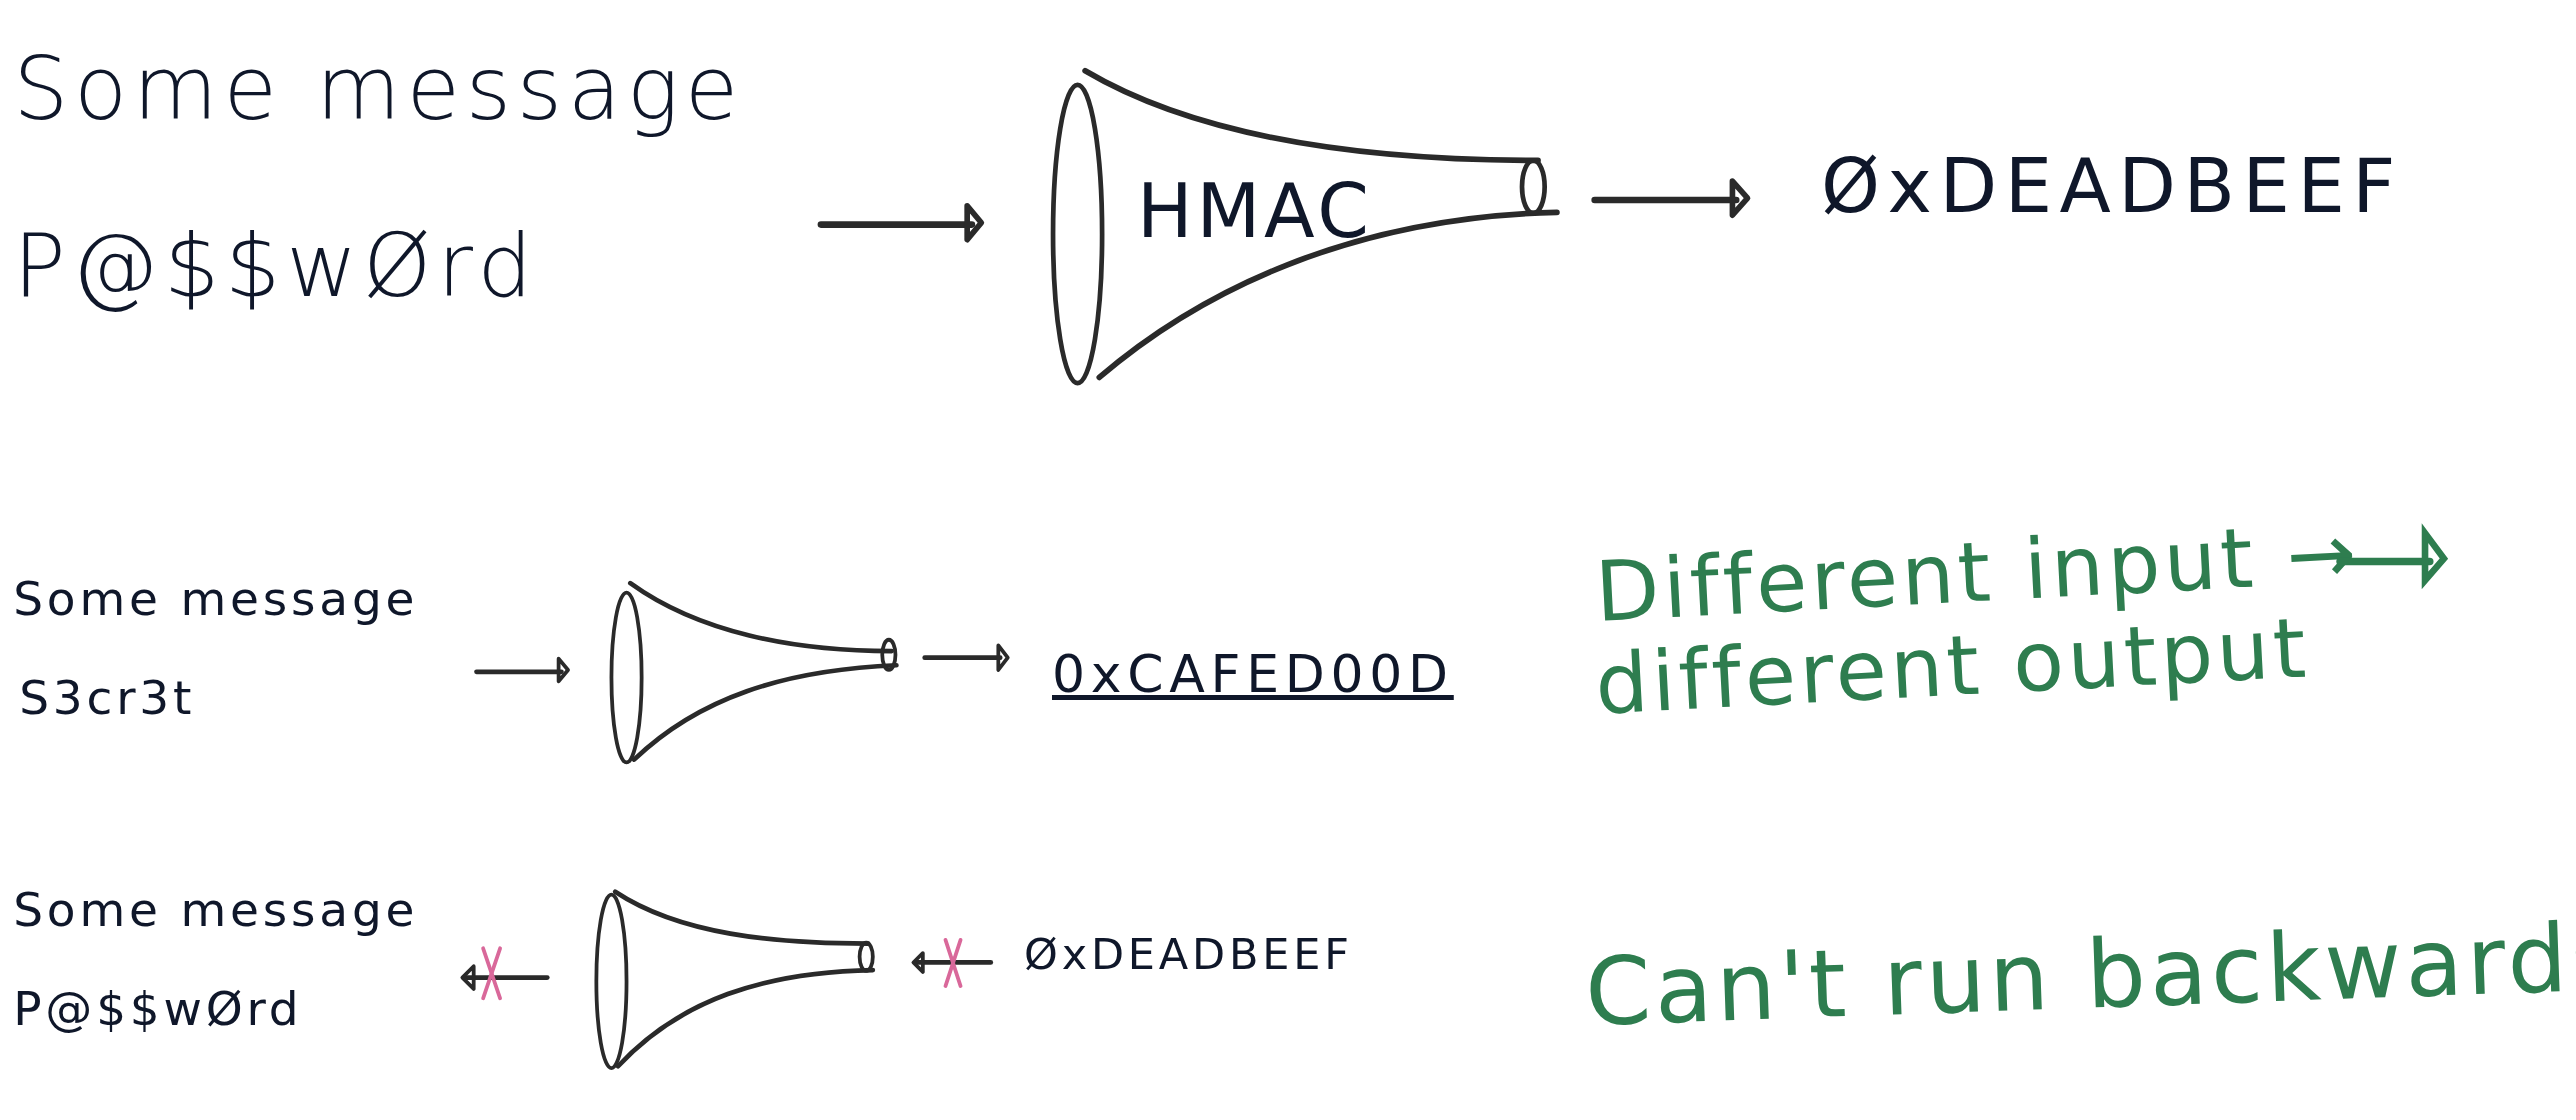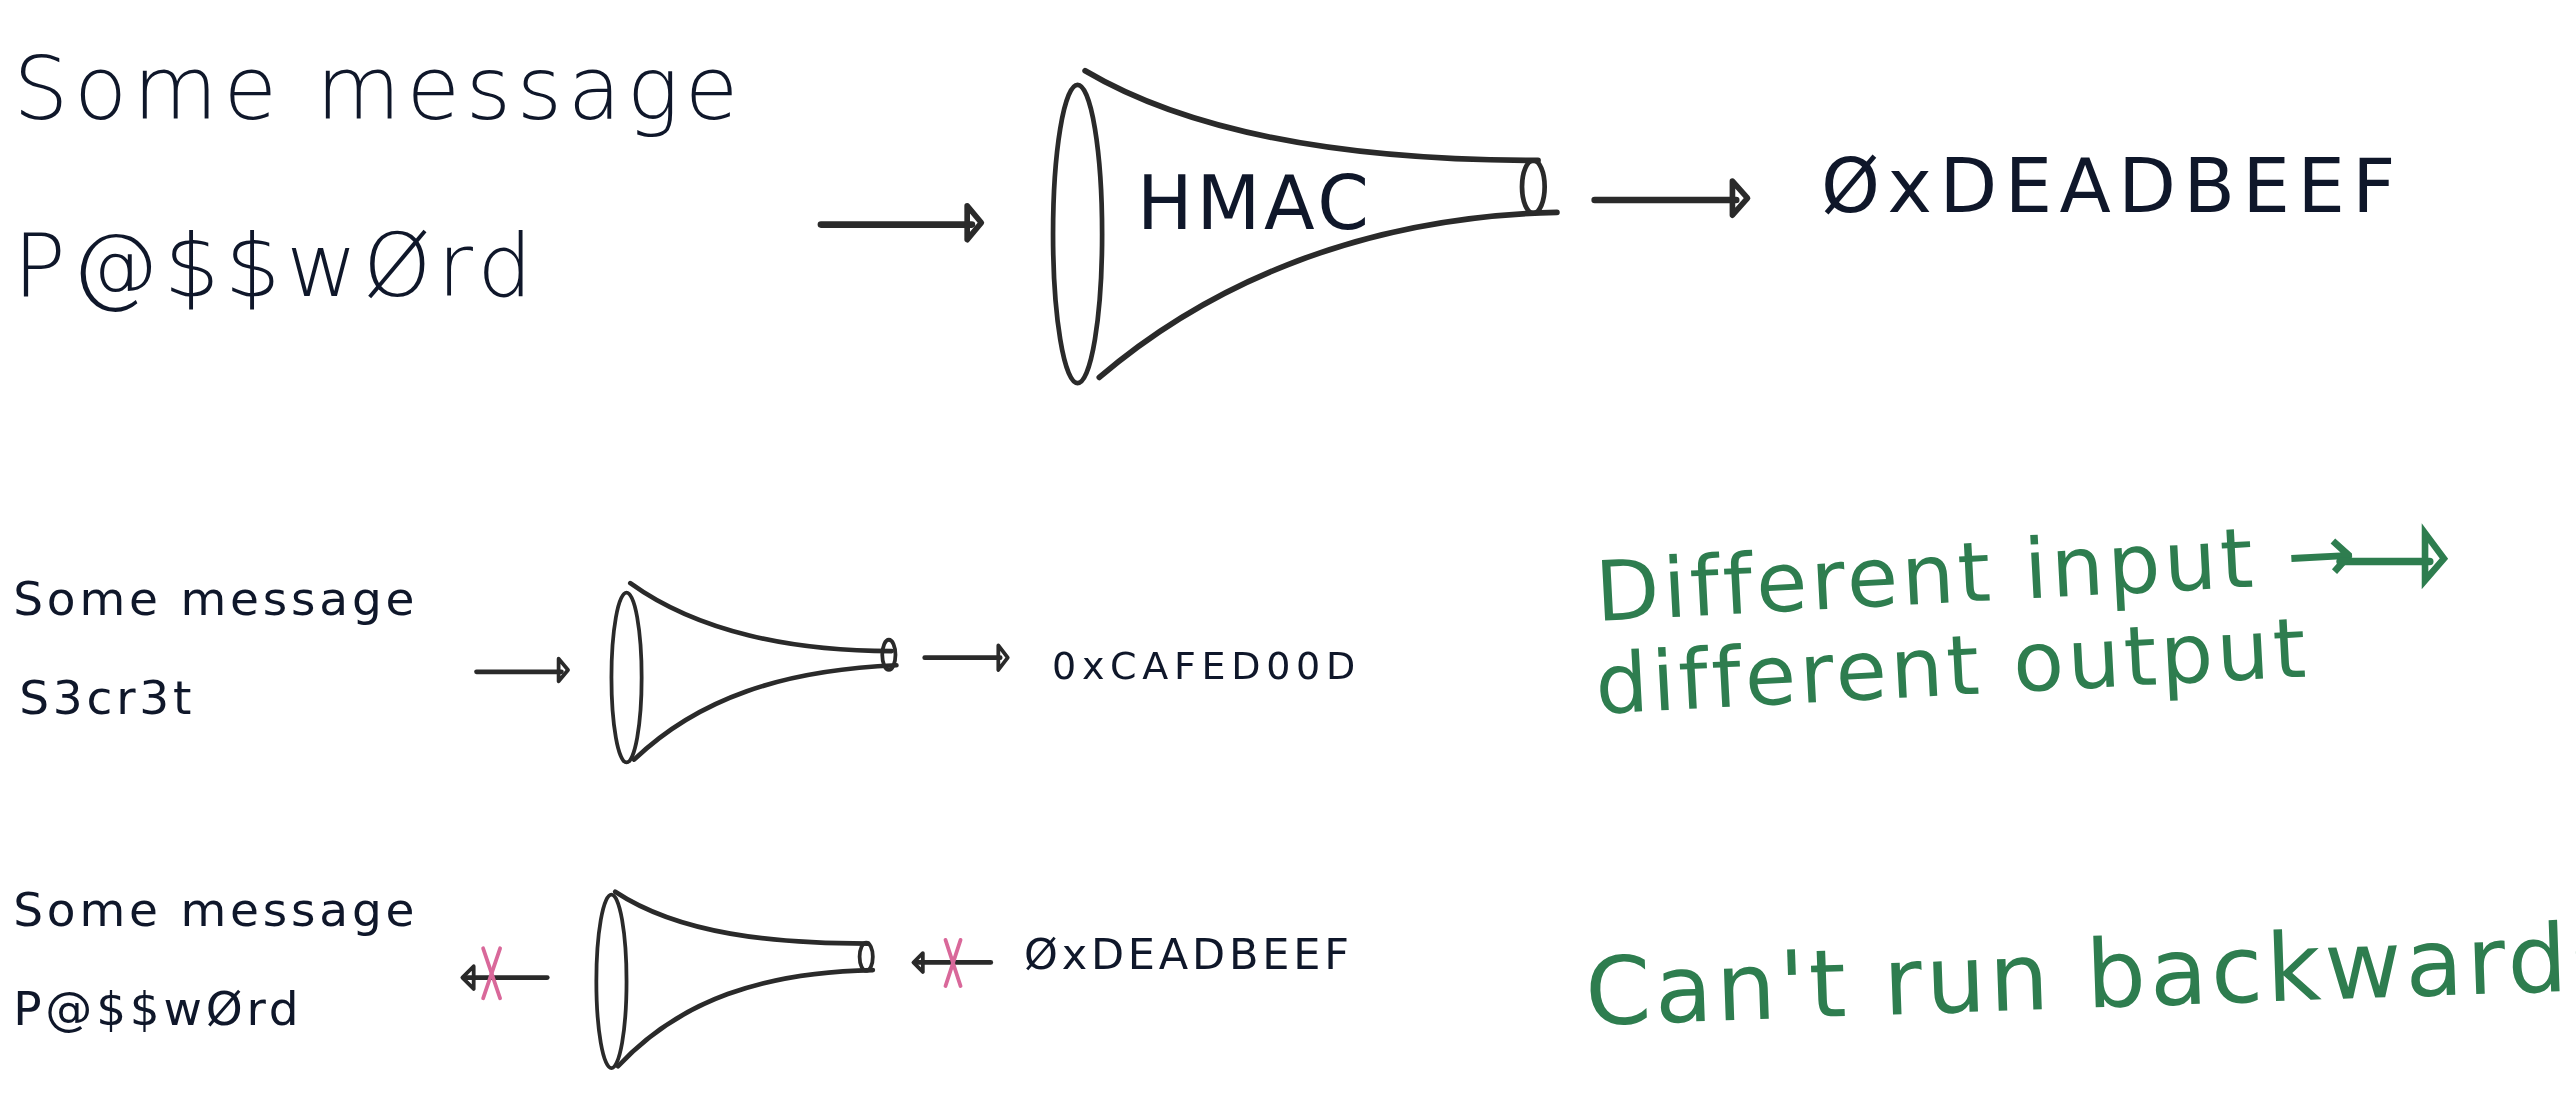--- a/index.html
+++ b/index.html
@@ -3,32 +3,32 @@
 <meta charset="utf-8">
 <style>
   html, body { margin: 0; padding: 0; background: #ffffff; }
   body { width: 2576px; height: 1121px; position: relative; overflow: hidden;
          font-family: "DejaVu Sans", sans-serif; color: #222; }
   .txt { position: absolute; white-space: nowrap; font-family: "DejaVu Sans", sans-serif;
          color: #0f172a; letter-spacing: 5.7px; }
   .green { color: #2e7d4f; }
   .big { font-size: 87px; font-weight: 300; }
   .small { font-size: 47px; letter-spacing: 3.8px; }
-  .hexsmall { font-size: 38px; letter-spacing: 5.7px; }
+  .hexsmall { font-size: 52px; letter-spacing: 5.7px; text-decoration: underline; }
   .hexbig { font-size: 75px; letter-spacing: 7.5px; }
   .note { font-size: 83px; letter-spacing: 3.8px; }
   svg.layer { position: absolute; left: 0; top: 0; }
 </style>
 </head>
 <body>
 
 <div class="txt big" style="left:13.2px; top:38px;">Some message</div>
 <div class="txt big" style="left:13.2px; top:215px;">P@$$wØrd</div>
 <div class="txt hexbig" style="left:1821px; top:142px;">ØxDEADBEEF</div>
-<div class="txt" style="left:1137px; top:160px; font-size:74px; letter-spacing:3.8px;text-align:center;">HMAC</div>
+<div class="txt" style="left:1137px; top:168px; font-size:74px; letter-spacing:3.8px;text-align:center;">HMAC</div>
 
 <div class="txt small" style="left:13.2px; top:571px;">Some message</div>
 <div class="txt small" style="left:13.2px; top:670px;margin-left:6px;">S3cr3t</div>
 <div class="txt hexsmall" style="left:1052px; top:644px;">0xCAFED00D</div>
 <div class="txt note green" style="left:1595px; top:524px; transform:rotate(-3deg);">Different input →</div>
 <div class="txt note green" style="left:1595px; top:618px; transform:rotate(-3deg);">different output</div>
 
 <div class="txt small" style="left:13.2px; top:882px;">Some message</div>
 <div class="txt small" style="left:13.2px; top:981px;">P@$$wØrd</div>
 <div class="txt small" style="left:1024px; top:929px; font-size:43px;">ØxDEADBEEF</div>

